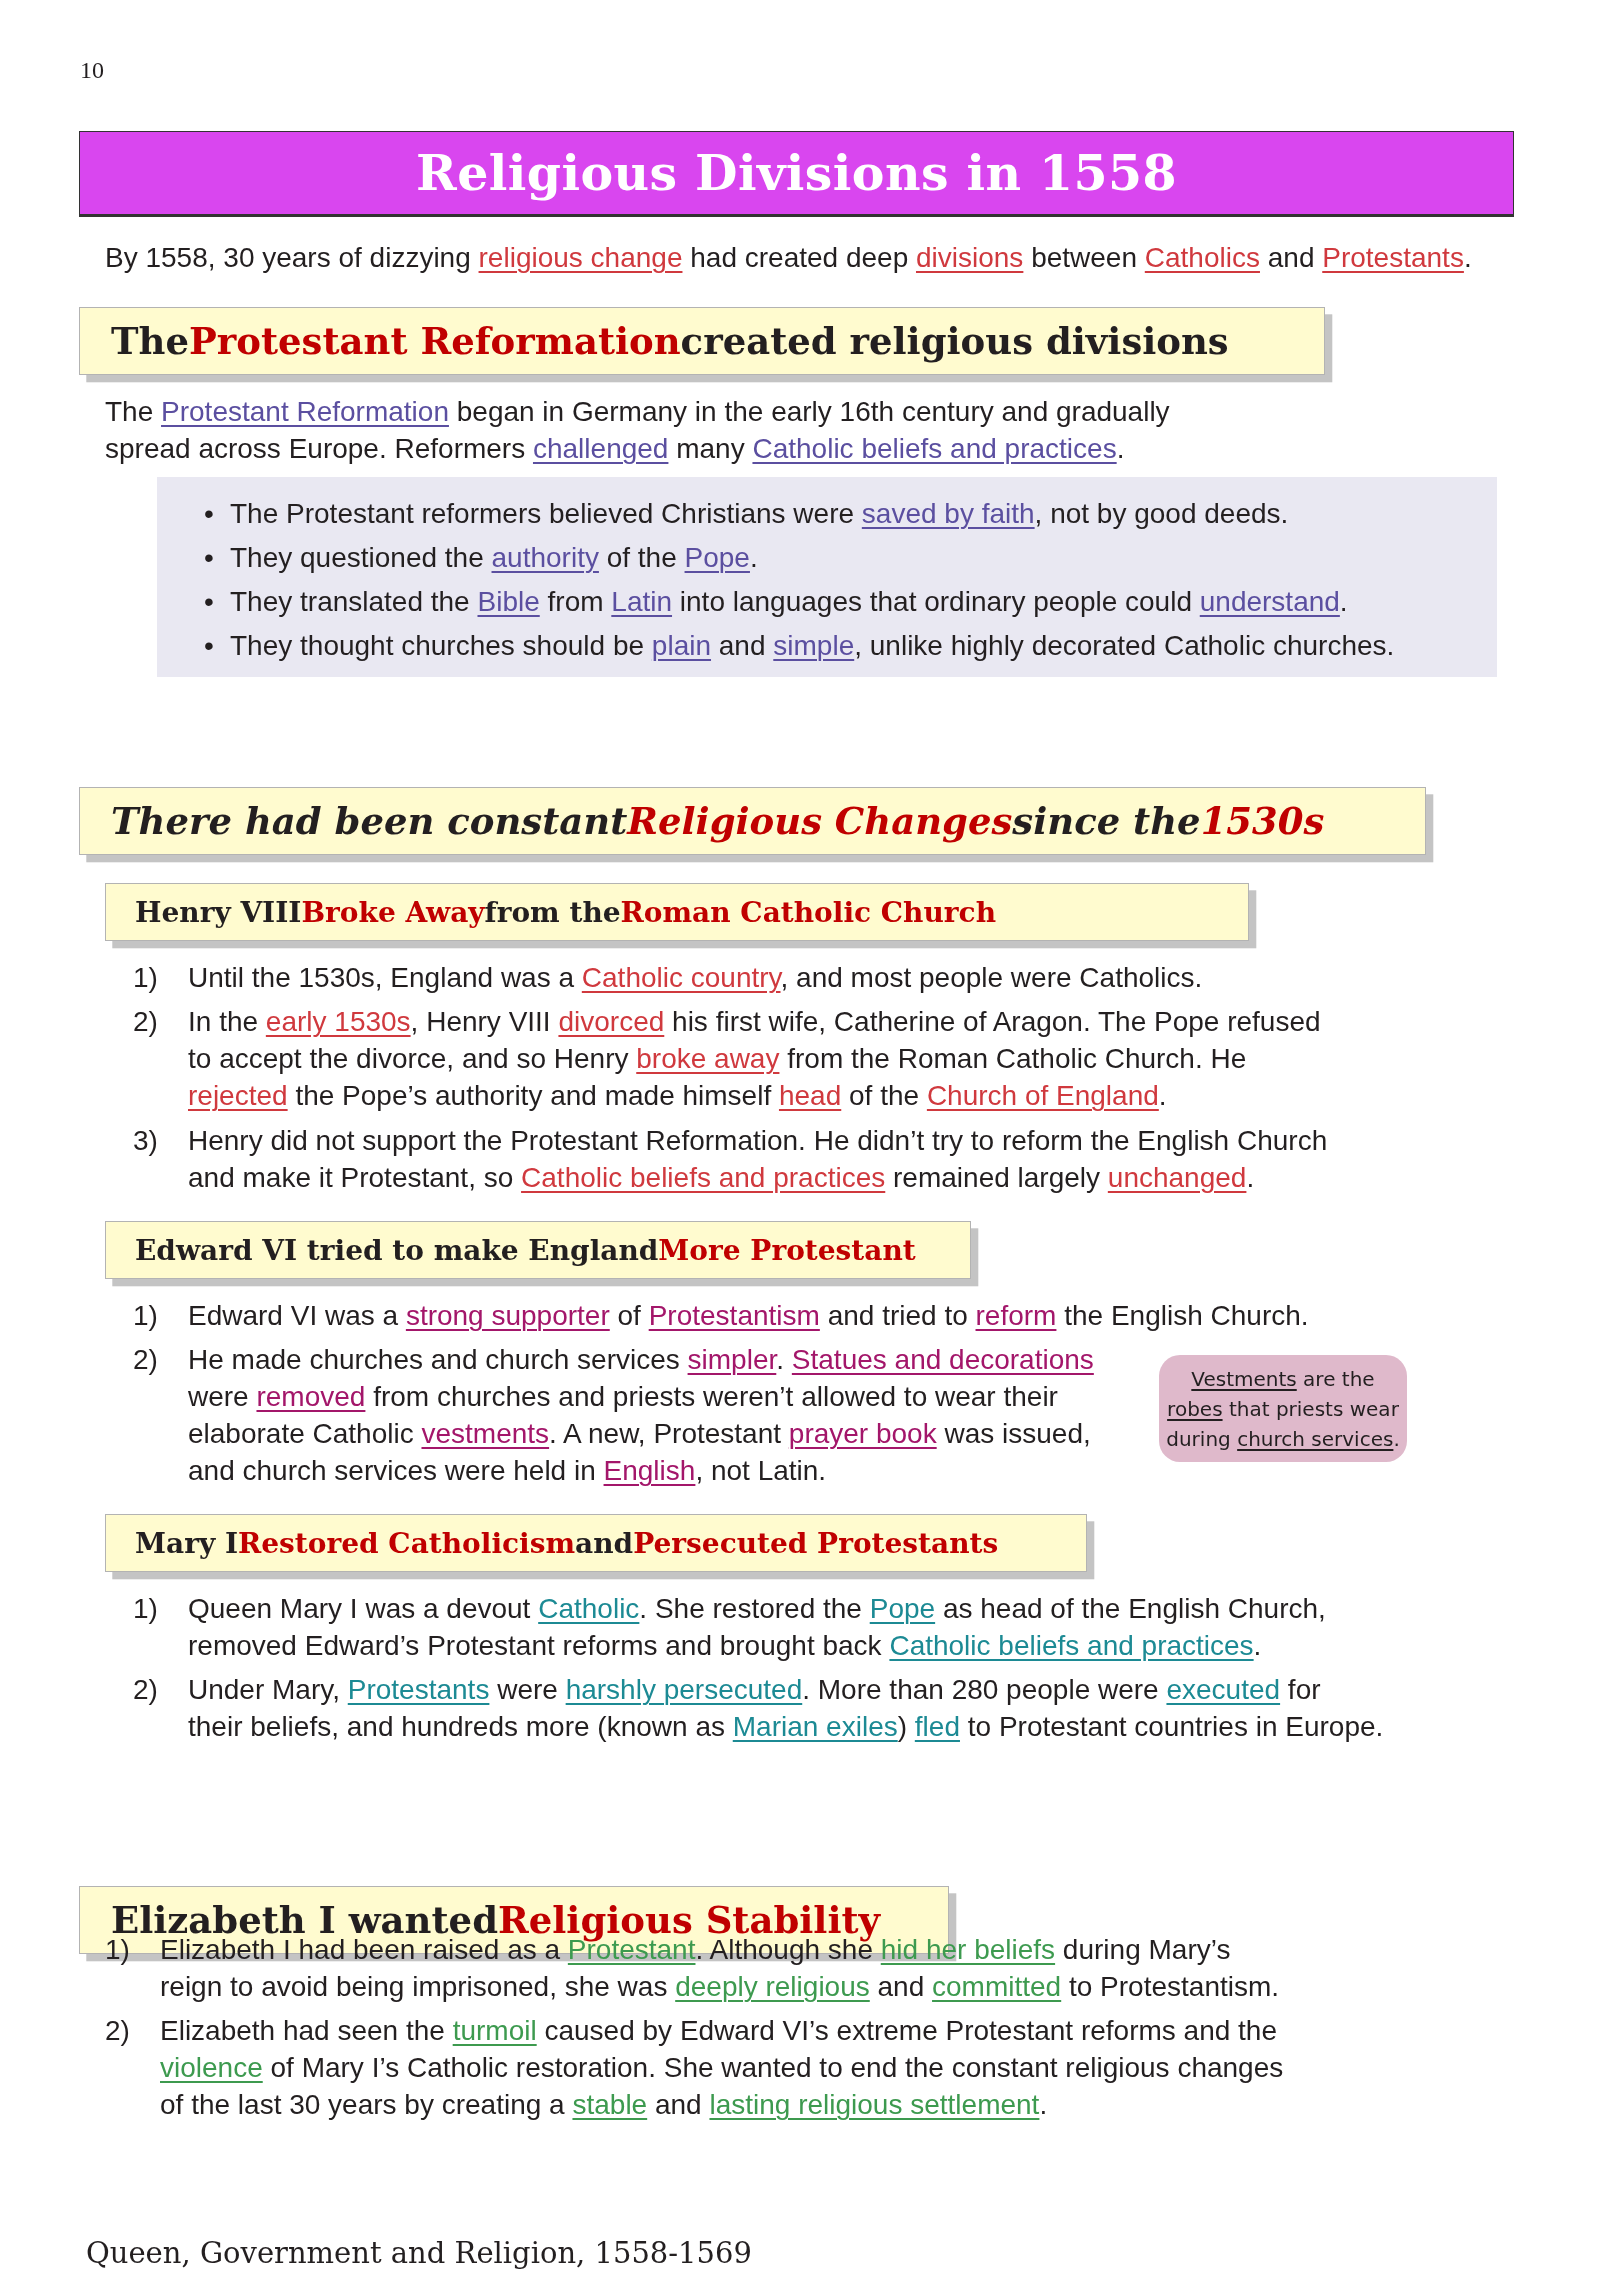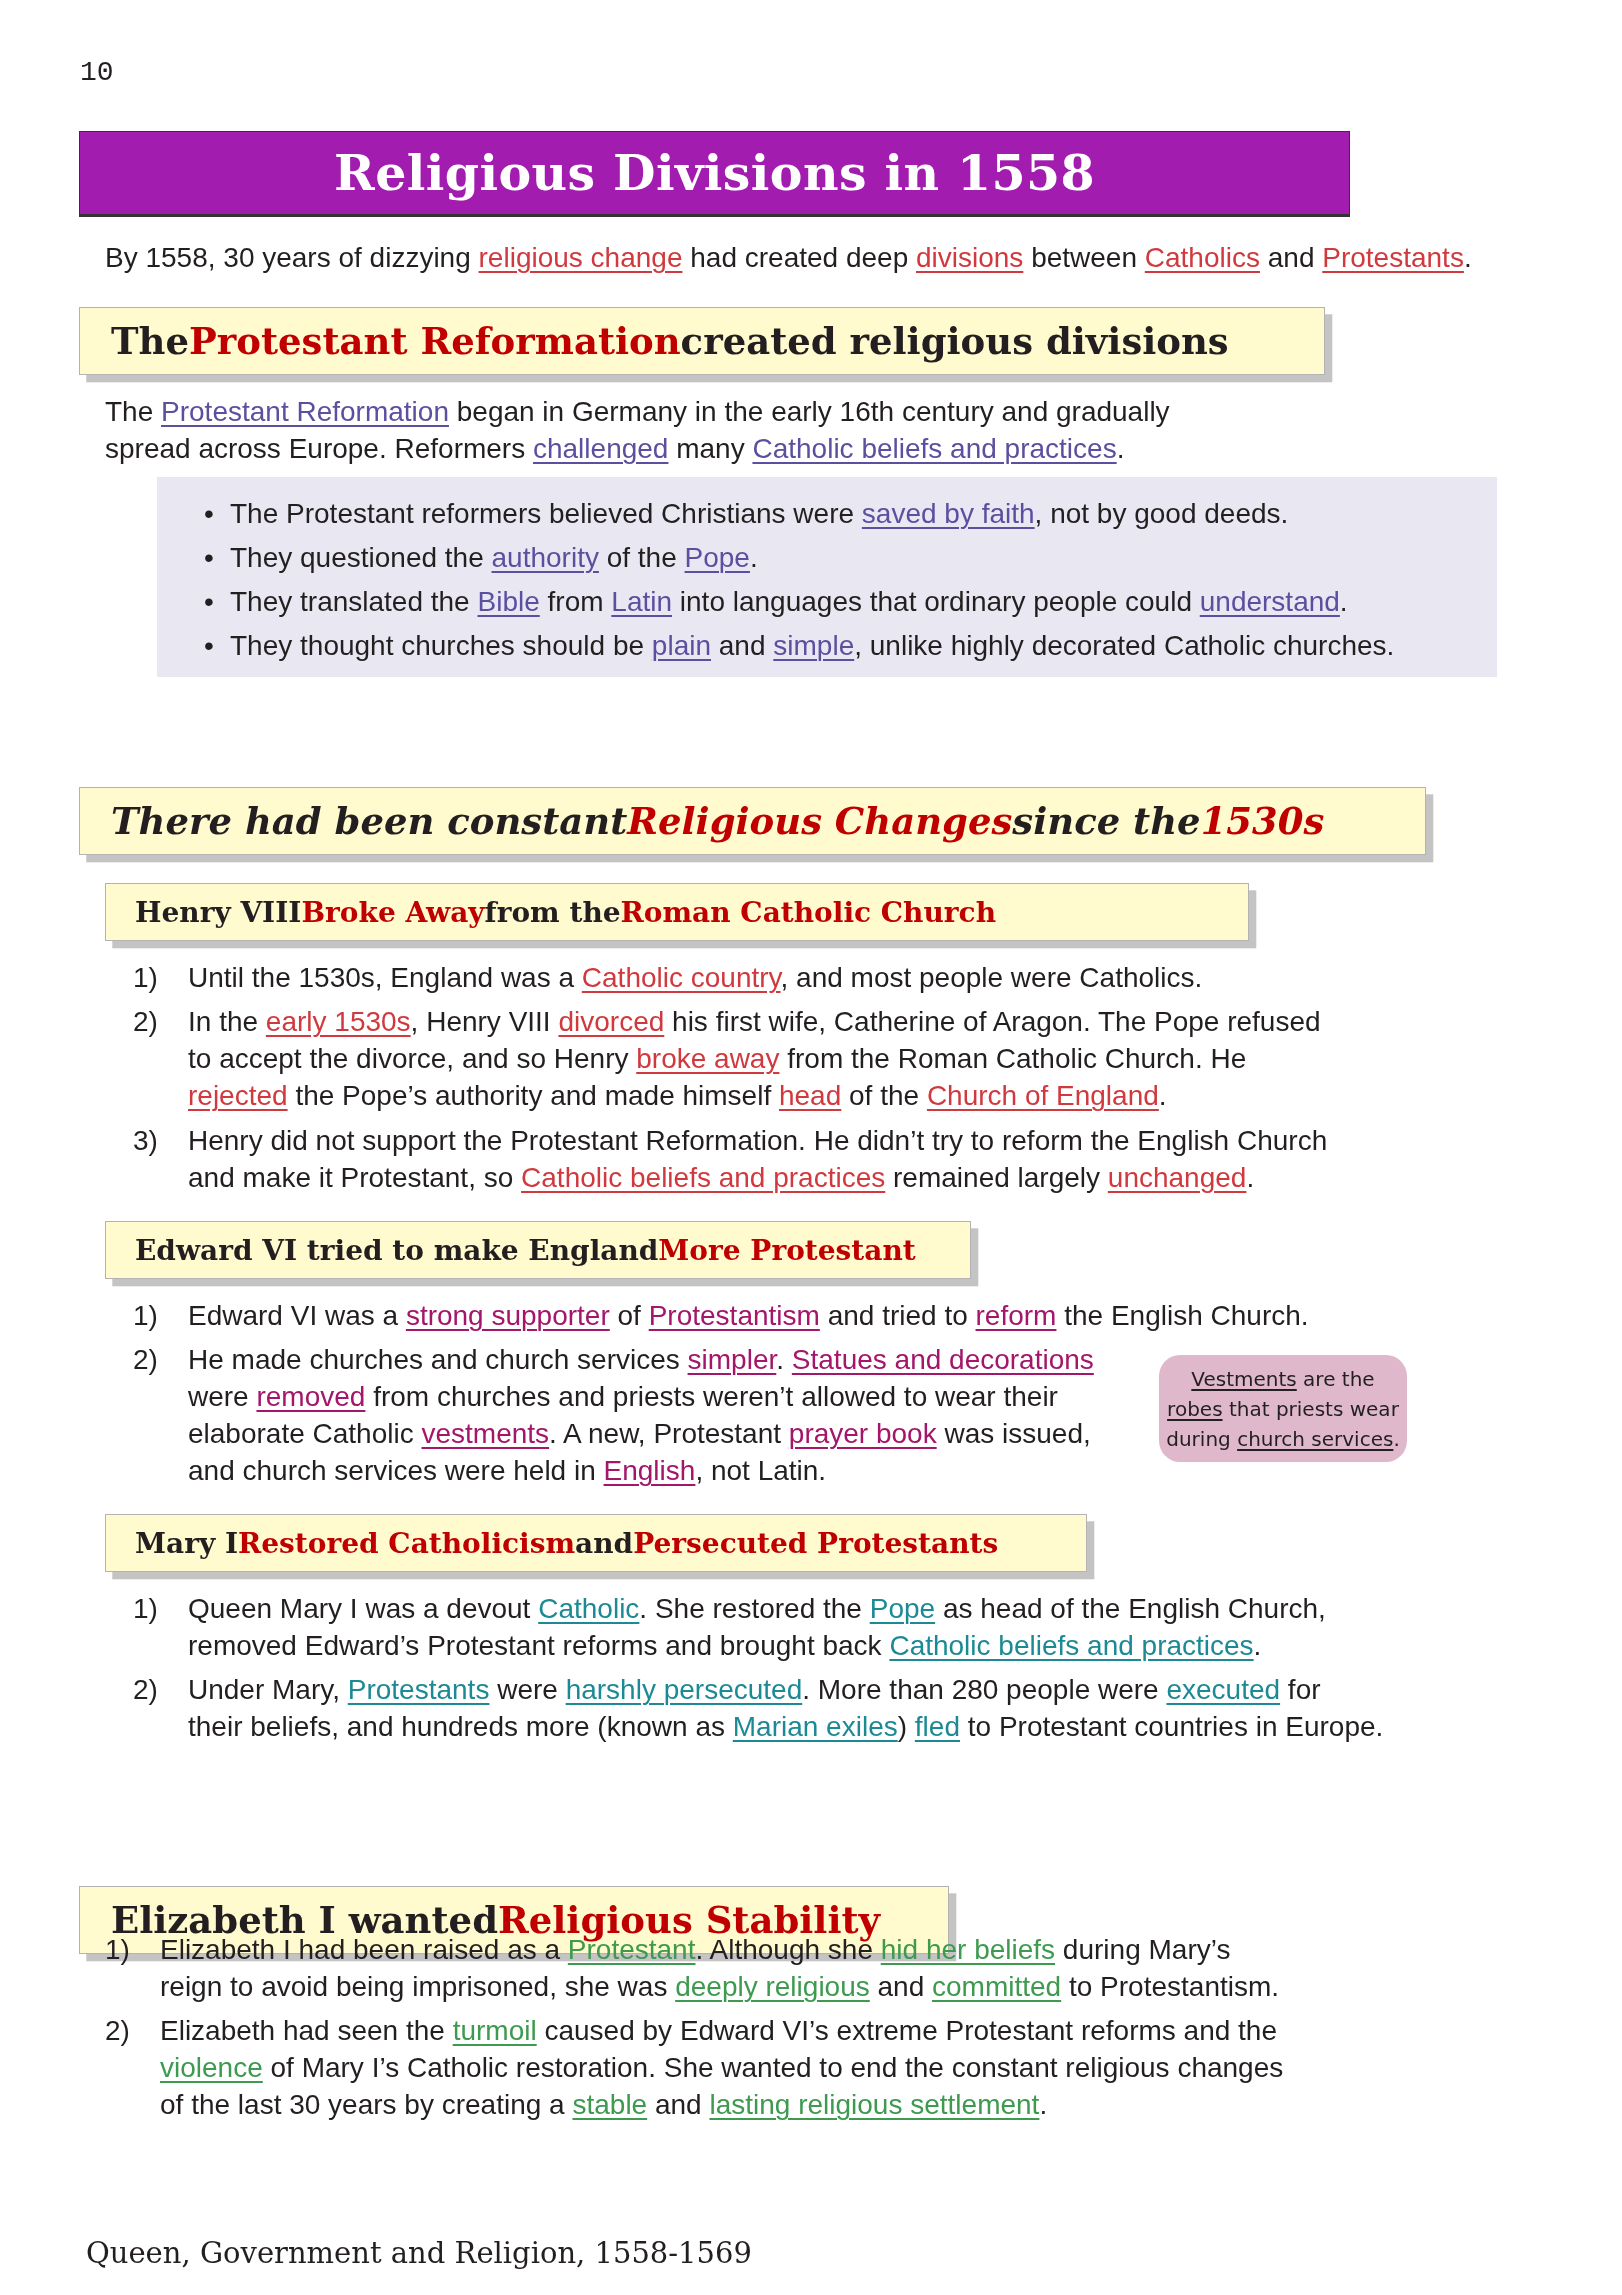--- a/index.html
+++ b/index.html
@@ -1,20 +1,20 @@
 <!DOCTYPE html>
 <html style="font-size:13px"><head>
 <meta charset="utf-8">
 <style>
   html, body { margin:0; padding:0; background:#ffffff; }
   body { width:1623px; height:2295px; position:relative; overflow:hidden;
          font-family:"Liberation Sans", sans-serif; color:#231f20; }
   .abs { position:absolute; }
-  .pageno { left:80px; top:57px; font-family:Liberation Mono, monospace; font-size:28px; color:#231f20; }
-  .titlebar { left:79px; top:131px; width:1271px; height:86px; background:#a21caf;
+  .pageno { left:80px; top:57px; font-family:Liberation Serif, serif; font-size:24px; color:#231f20; }
+  .titlebar { left:79px; top:131px; width:1435px; height:86px; background:#d946ef;
               border:1.6px solid #333; border-bottom-width:3.2px; box-sizing:border-box;
               display:flex; align-items:center; justify-content:center; }
   .titlebar span { font-family:"DejaVu Serif", serif; font-weight:bold; font-size:49px; color:#fff; letter-spacing:0.4px; }
   .intro { left:105px; top:242px; font-size:28px; }
   .hbox { background:#fffbcf; border:1.6px solid #b3b3b3; box-shadow:7.3px 7.3px 0 #c4c4c4;
           box-sizing:border-box; display:flex; align-items:center; padding-left:31px;
           font-family:"DejaVu Serif", serif; font-weight:bold; color:#231f20; }
   .h1 { font-size:37px; height:68px; }
   .h2 { font-size:28px; height:58px; padding-left:29px; }
   .red { color:#c00000; }

